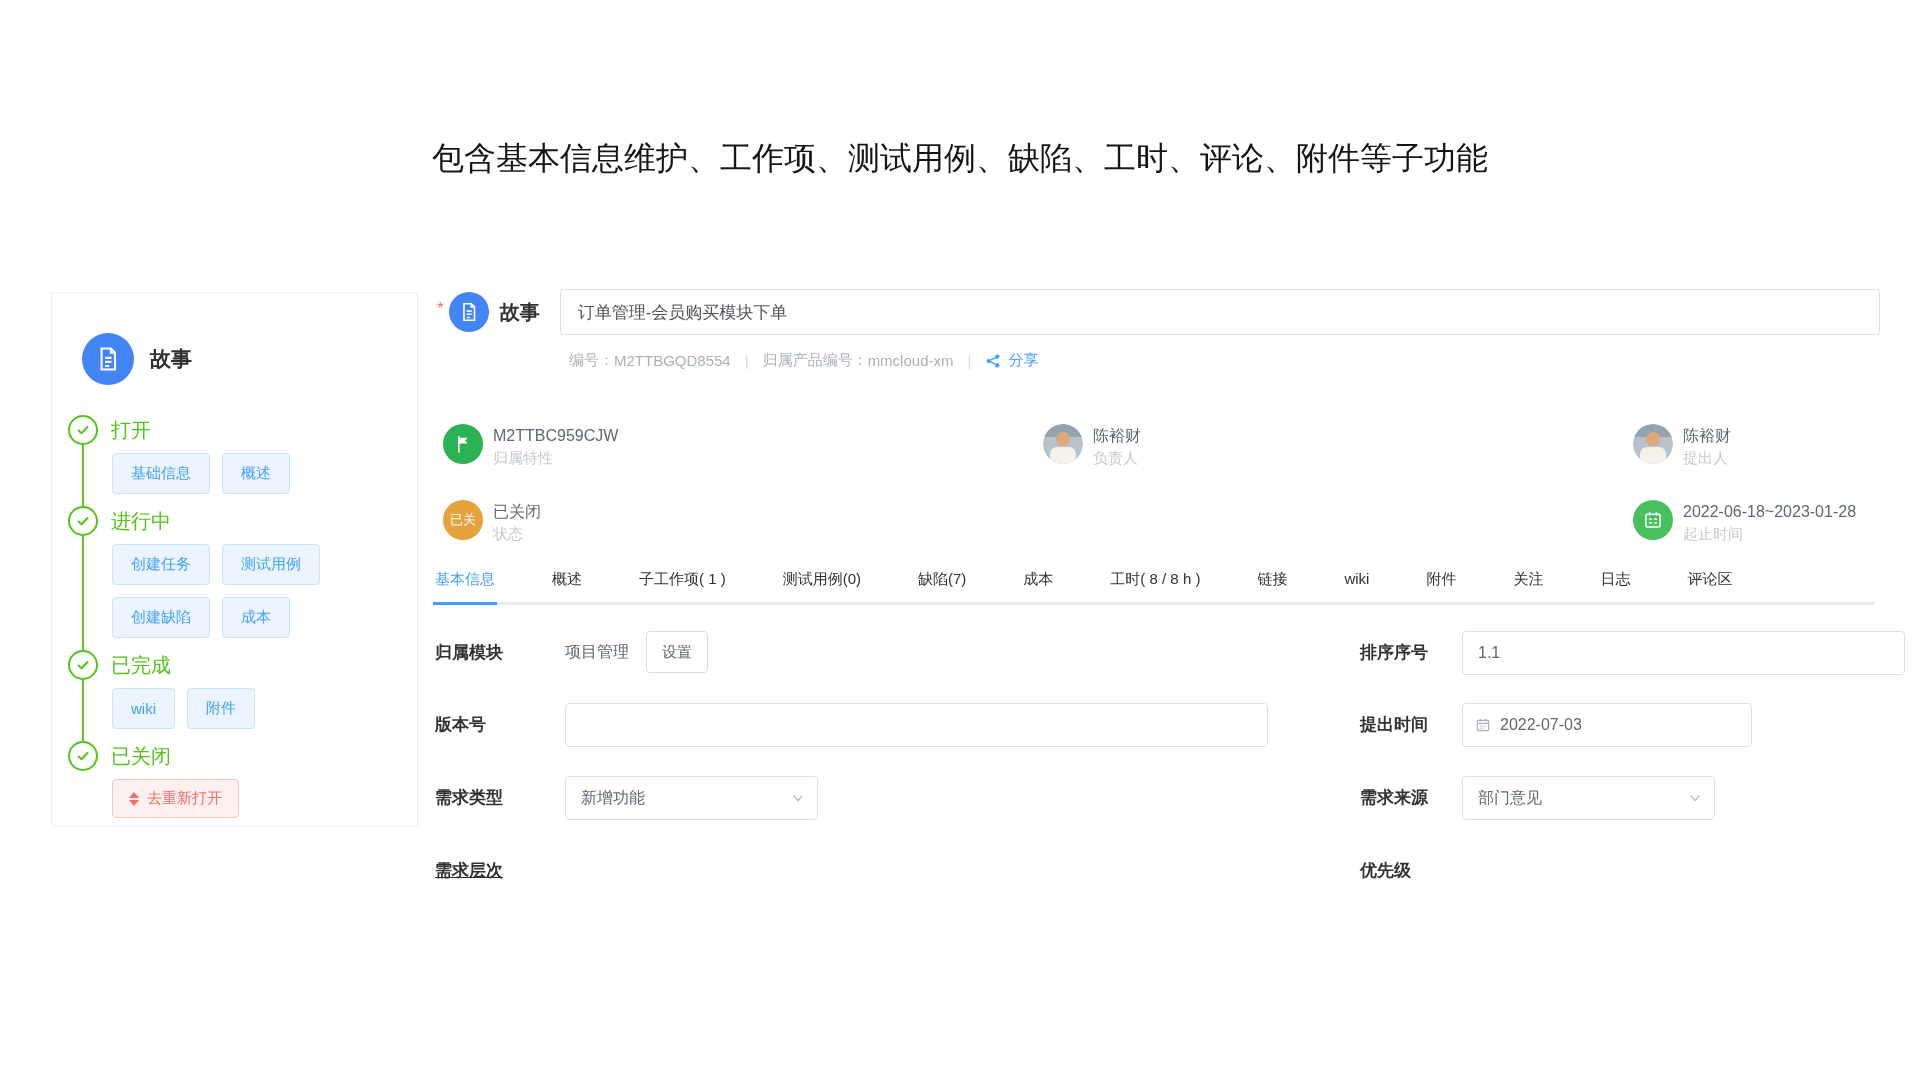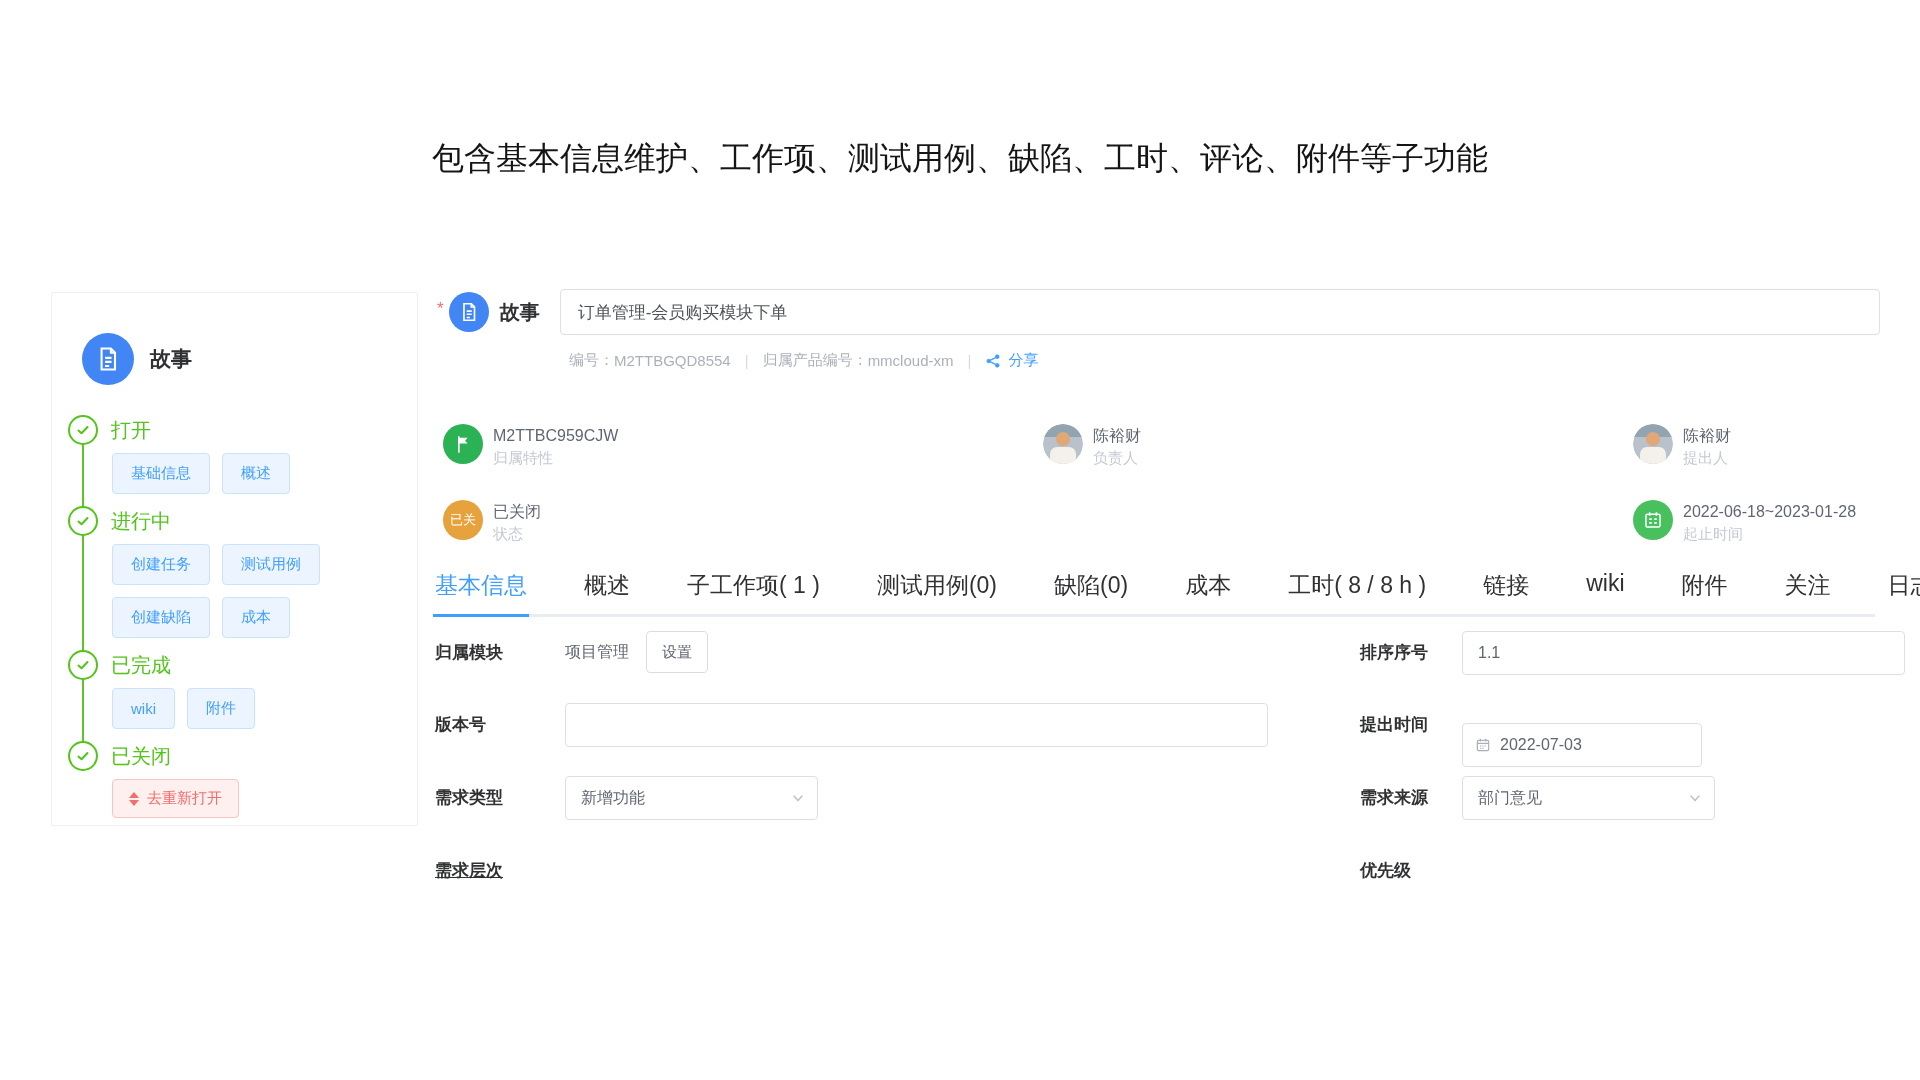--- a/index.html
+++ b/index.html
@@ -57,21 +57,21 @@
   .texts .v { font-size:16px; color:#5f6672; line-height:23px; }
   .texts .l { font-size:15px; color:#c4c9d1; line-height:21px; }
   .avatar { width:40px; height:40px; border-radius:50%; flex:none; overflow:hidden; }
   .bar-row { display:flex; align-items:center; gap:12px; height:23px; }
   .pbar { width:132px; height:8px; border-radius:4px; background:#409eff; margin-left:-6px; }
   .pct { font-size:16px; color:#5f6672; }
 
   
   .tabs { position:absolute; left:435px; top:570px; width:1440px; display:flex; gap:57px;
     padding-bottom:13px; border-bottom:3px solid #e9ecf0; }
-  .tab { font-size:23px; color:#303133; cursor:pointer; white-space:nowrap; }
+  .tab { font-size:15px; color:#303133; cursor:pointer; white-space:nowrap; }
   .tab.active { color:#409eff; position:relative; }
   .tab.active::after { content:""; position:absolute; left:-2px; right:-2px; bottom:-16px; height:3px; background:#409eff; }
 
   
   .f-label { position:absolute; font-size:17px; font-weight:bold; color:#303133; line-height:44px; }
   .f-ctrl { position:absolute; height:44px; }
   .text-input { width:100%; height:44px; border:1px solid #dcdfe6; border-radius:4px; padding:0 15px;
     font-size:16px; color:#5f6672; font-family:inherit; outline:none; background:#fff; }
   .select { width:100%; height:44px; border:1px solid #dcdfe6; border-radius:4px; padding:0 34px 0 15px;
     font-size:16px; color:#5f6672; display:flex; align-items:center; cursor:pointer; background:#fff; position:relative; }
@@ -276,21 +276,21 @@
       <span class="v">2022-06-18~2023-01-28</span>
       <span class="l">起止时间</span>
     </span>
   </div>
 
   <div class="tabs">
     <span class="tab active">基本信息</span>
     <span class="tab">概述</span>
     <span class="tab">子工作项( 1 )</span>
     <span class="tab">测试用例(0)</span>
-    <span class="tab">缺陷(0)</span>
+    <span class="tab">缺陷(7)</span>
     <span class="tab">成本</span>
     <span class="tab">工时( 8 / 8 h )</span>
     <span class="tab">链接</span>
     <span class="tab">wiki</span>
     <span class="tab">附件</span>
     <span class="tab">关注</span>
     <span class="tab">日志</span>
     <span class="tab">评论区</span>
   </div>
 
@@ -304,21 +304,21 @@
   <div class="f-ctrl" style="left:1462px; top:631px; width:443px;">
     <input class="text-input" value="1.1" style="">
   </div>
 
   <span class="f-label" style="left:435px; top:703px;">版本号</span>
   <div class="f-ctrl" style="left:565px; top:703px; width:703px;">
     <input class="text-input" value="" style="">
   </div>
 
   <span class="f-label" style="left:1360px; top:703px;">提出时间</span>
-  <div class="f-ctrl" style="left:1462px; top:703px; width:240px;margin-top:20px;">
+  <div class="f-ctrl" style="left:1462px; top:703px; width:290px;">
     <div class="date-box">
       <svg width="16" height="16" viewBox="0 0 24 24" fill="none" stroke="#a9aeb8" stroke-width="1.8">
         <rect x="3.5" y="5" width="17" height="15.5" rx="2"></rect>
           <path d="M8 2.8v4M16 2.8v4M3.5 9.5h17"></path>
         <path d="M7.5 13.5h2M11 13.5h2M14.5 13.5h2M7.5 17h2M11 17h2" stroke-width="1.6"></path>
       </svg>
       <span>2022-07-03</span>
     </div>
   </div>
 

